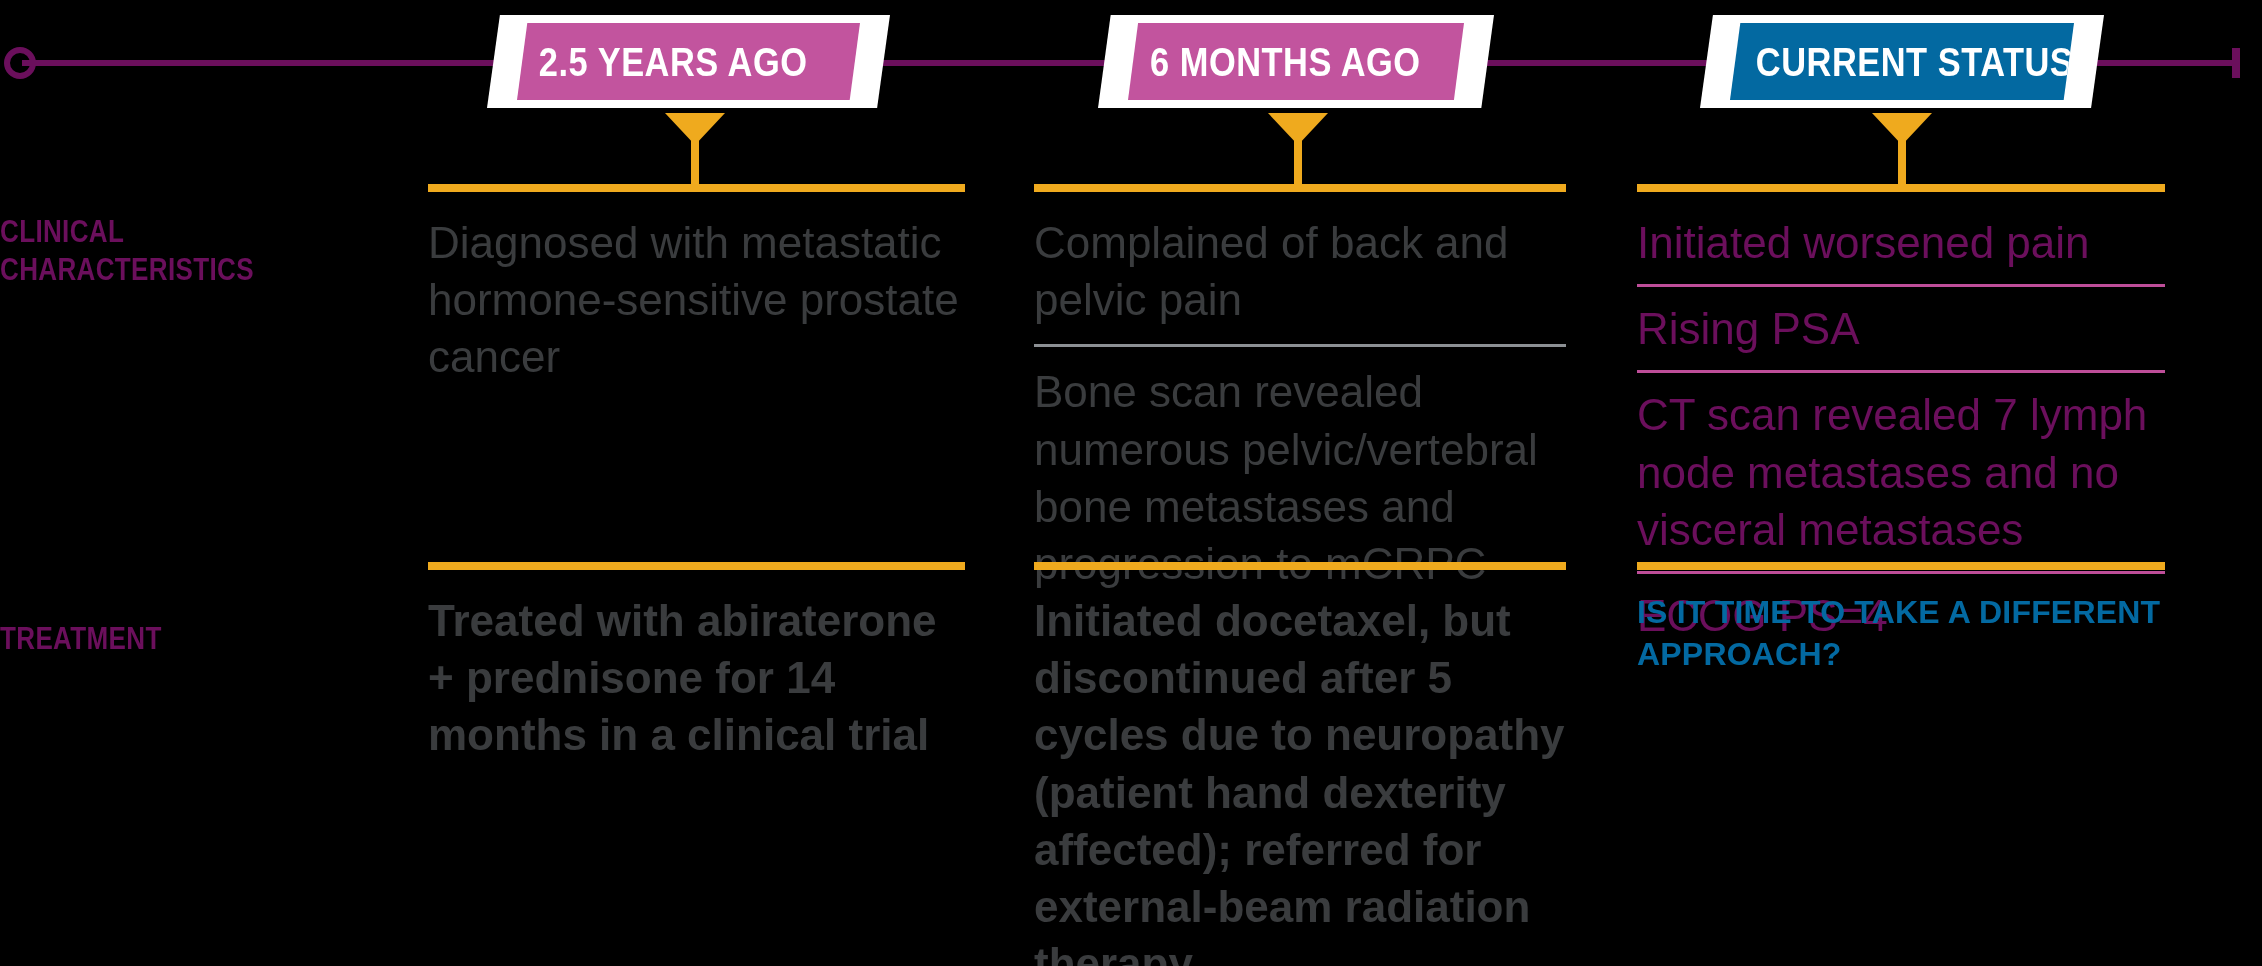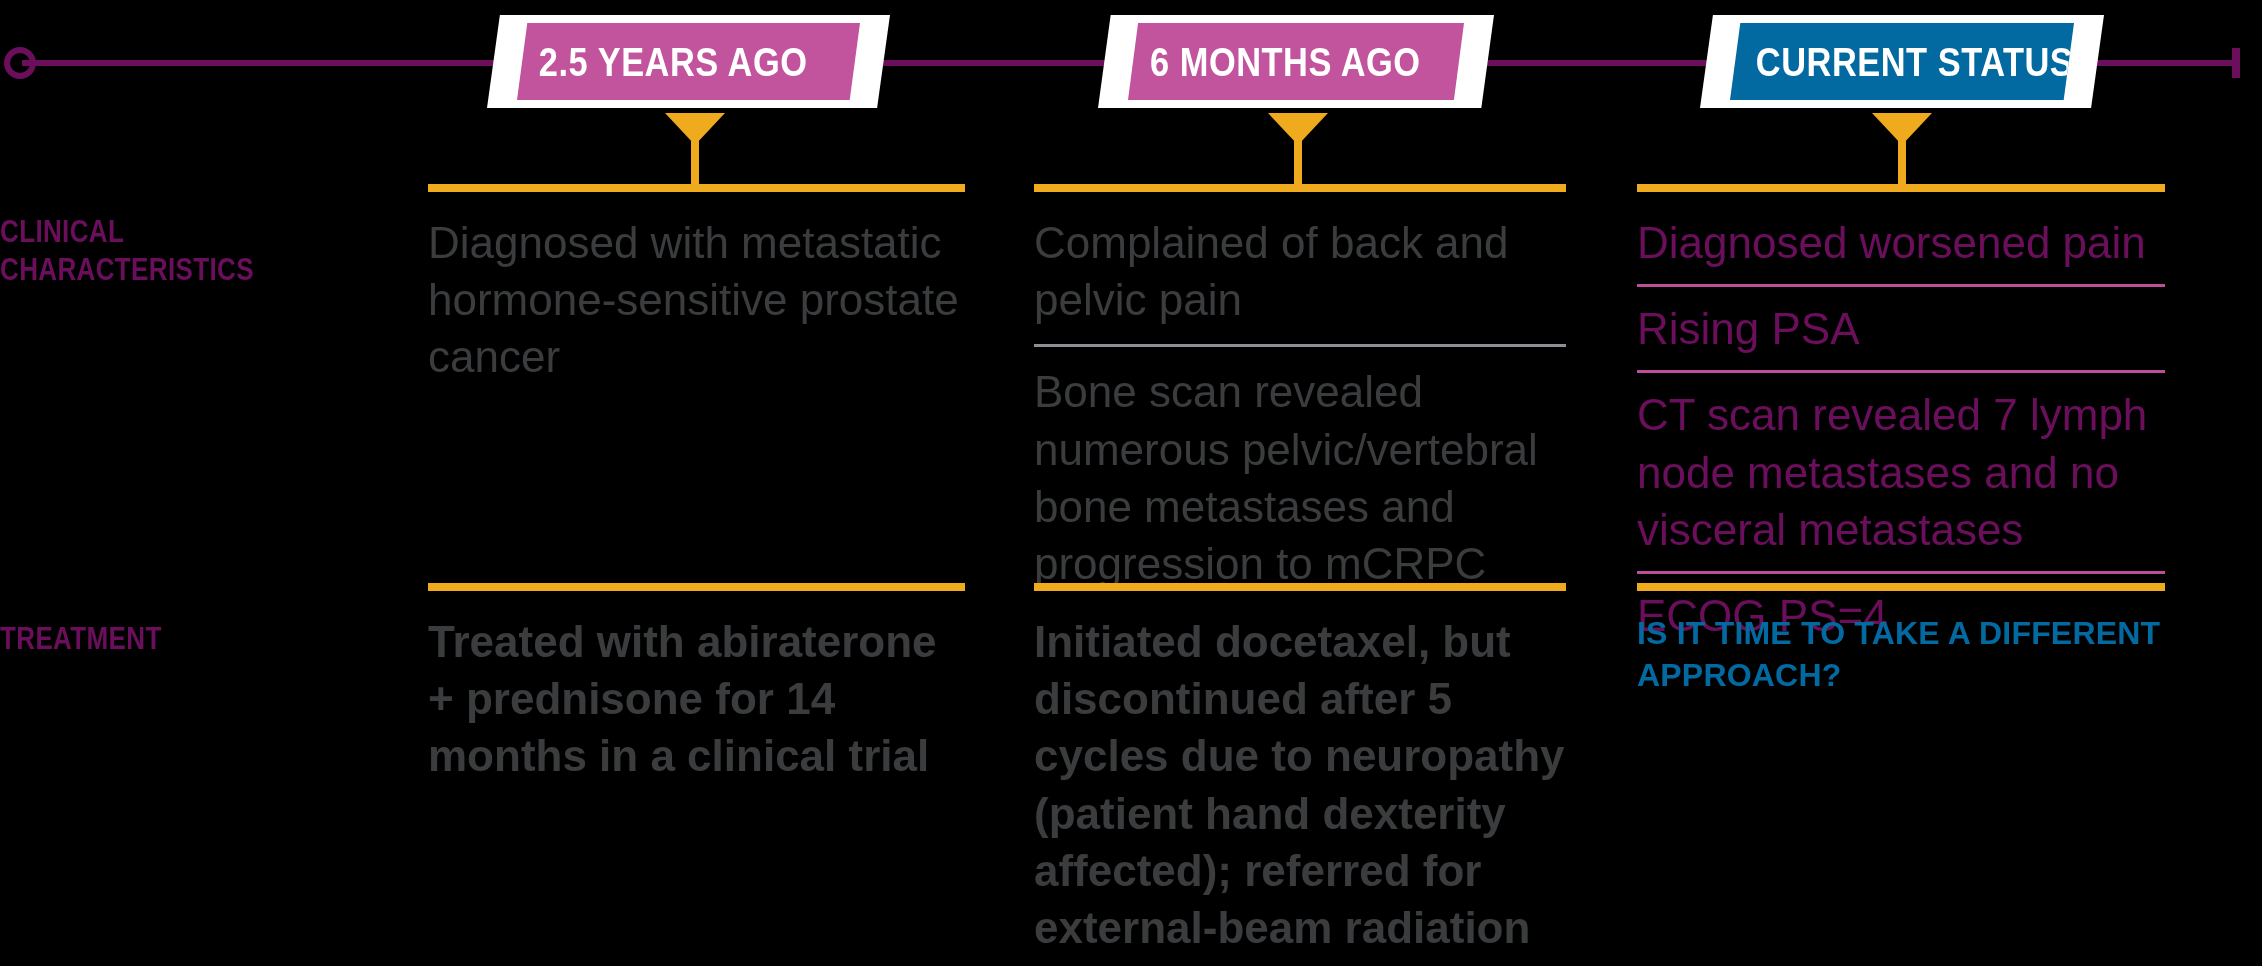--- a/index.html
+++ b/index.html
@@ -75,21 +75,21 @@
   .lbl-clinical  { top:213px; }
   .lbl-treatment { top:620px; }
 
   
   .cell { position:absolute; }
   .c1 { left:428px;  width:537px; }
   .c2 { left:1034px; width:532px; }
   .c3 { left:1637px; width:528px; }
 
   .r-clin { top:184px; }
-  .r-trt  { top:583px; }
+  .r-trt  { top:562px; }
 
   .rule-top { width:100%; height:8px; background:#EFAA1E; }
 
   .items { margin-top:22px; }
 
   .item { color:#3A3C3E; font-size:44px; line-height:1.30; }
 
   
   .divider-gray { height:3px; background:#8C9094; margin:16px 0 16px 0; }
   .divider-pink { height:3px; background:#BE4E99; margin:13px 0 13px 0; }
@@ -158,21 +158,21 @@
     <div class="items">
       <div class="item">Complained of back and pelvic pain</div>
       <div class="divider-gray"></div>
       <div class="item">Bone scan revealed numerous pelvic/vertebral bone metastases and progression to mCRPC</div>
     </div>
   </div>
 
   <div class="cell c3 r-clin">
     <div class="rule-top"></div>
     <div class="items">
-      <div class="item">Diagnosed worsened pain</div>
+      <div class="item">Initiated worsened pain</div>
       <div class="divider-pink"></div>
       <div class="item">Rising PSA</div>
       <div class="divider-pink"></div>
       <div class="item">CT scan revealed 7 lymph node metastases and no visceral metastases</div>
       <div class="divider-pink"></div>
       <div class="item">ECOG PS=4</div>
     </div>
   </div>
 
   <div class="cell c1 r-trt">

